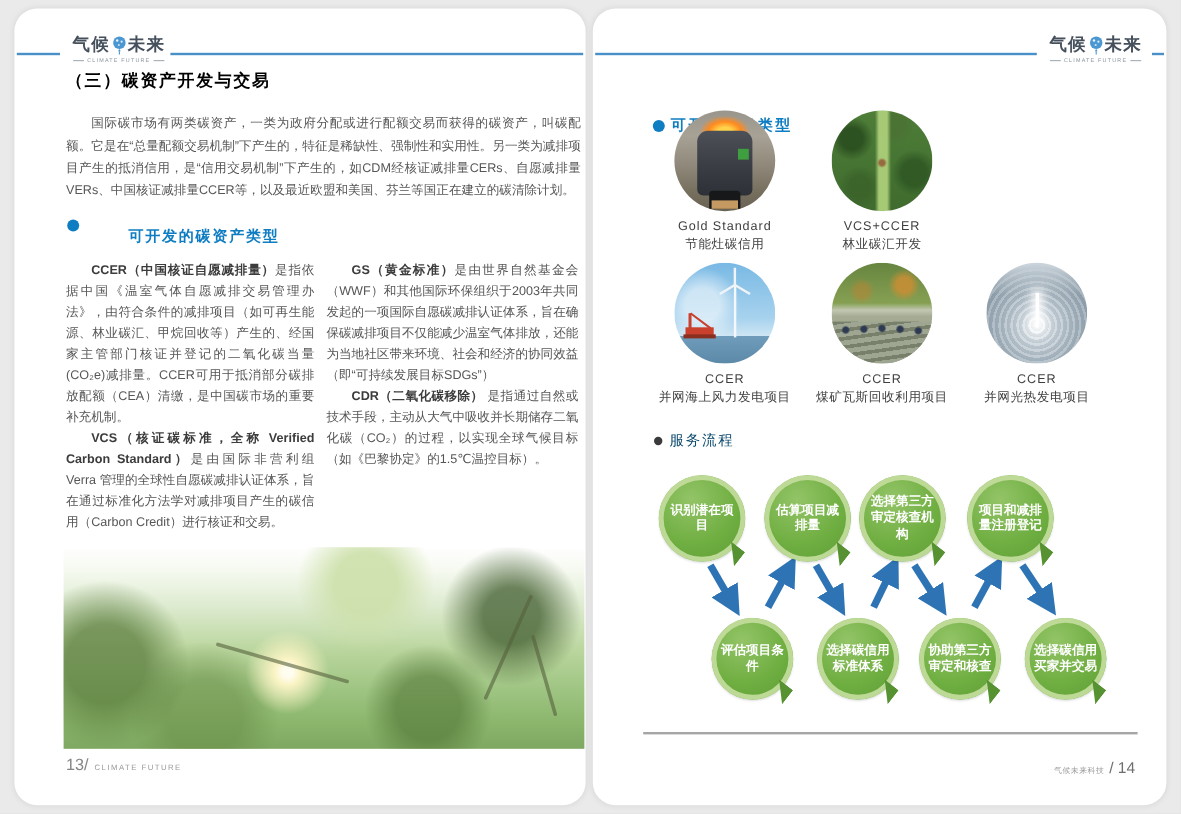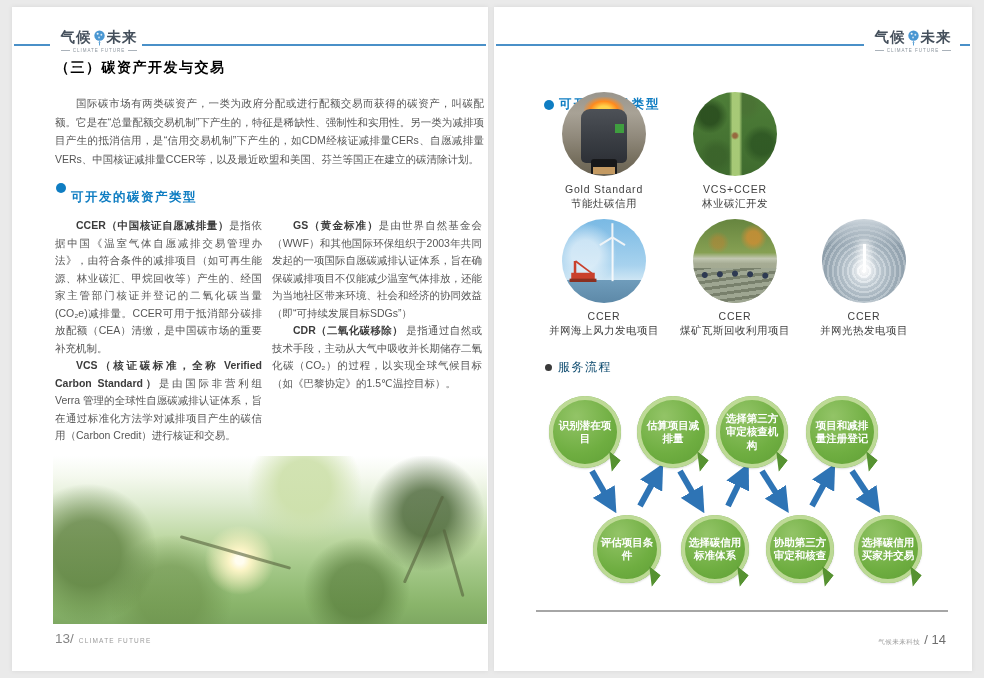--- a/index.html
+++ b/index.html
@@ -1,36 +1,36 @@
 <!DOCTYPE html>
 <html><head>
 <meta charset="utf-8">
 <style>
   * { margin:0; padding:0; box-sizing:border-box; }
   body { font-family:"Liberation Sans","DejaVu Sans",sans-serif; background:#dcdcdc; }
   .canvas { position:relative; width:984px; height:678px; background:#eaeaea; overflow:hidden; }
-  .page { position:absolute; top:7px; height:664px; background:#fff; box-shadow:0 0 5px rgba(0,0,0,.08); }
+  .page { position:absolute; top:7px; height:664px; background:#fff; box-shadow:0 0 5px rgba(0,0,0,.08);border-radius:19px; }
   .page-left { left:12px; width:476px; }
   .page-right { left:494px; width:478px; }
 
   
   .hline { position:absolute; height:2px; background:#4a90c8; top:37px; }
   .logo { position:absolute; top:21px; width:90px; text-align:center; }
   .logo-row { display:flex; align-items:center; justify-content:center; gap:1px;
               color:#45505c; font-size:14.5px; font-weight:600; letter-spacing:1px; }
   .logo-sub { display:flex; align-items:center; justify-content:center; gap:3px;
               font-size:4.5px; color:#8b949d; letter-spacing:1px; margin-top:1px; }
   .logo-sub::before, .logo-sub::after { content:""; width:9px; height:1px; background:#aab2ba; }
 
   
   .sec-title { position:absolute; left:43px; top:52px; font-size:14px; font-weight:bold;
                color:#000000; letter-spacing:1.5px; }
   .intro { position:absolute; left:43px; top:87px; width:429px; font-size:10.5px;
            line-height:18.5px; color:#565656; text-align:justify; text-indent:2em; }
-  .sub-left { position:absolute; left:44px; top:178px; display:flex; align-items:flex-start; }
+  .sub-left { position:absolute; left:44px; top:178px; display:flex; align-items:flex-start;gap:36px; }
   .sub-left .dot { width:10px; height:10px; border-radius:50%; background:#0f7dc2; margin-top:-2px; margin-right:5px; }
   .sub-left .t { font-size:12.5px; font-weight:bold; color:#0f7dc2; letter-spacing:1.5px; margin-top:4px; }
   .col { position:absolute; top:210px; font-size:10.5px; line-height:17.5px; color:#565656; text-align:justify; }
   .col1 { left:43px; width:207px; }
   .col2 { left:260px; width:210px; }
   .col p { text-indent:2em; }
   .col p.noindent { text-indent:0; }
   .lead { font-weight:bold; color:#3c3c3c; }
 
   

